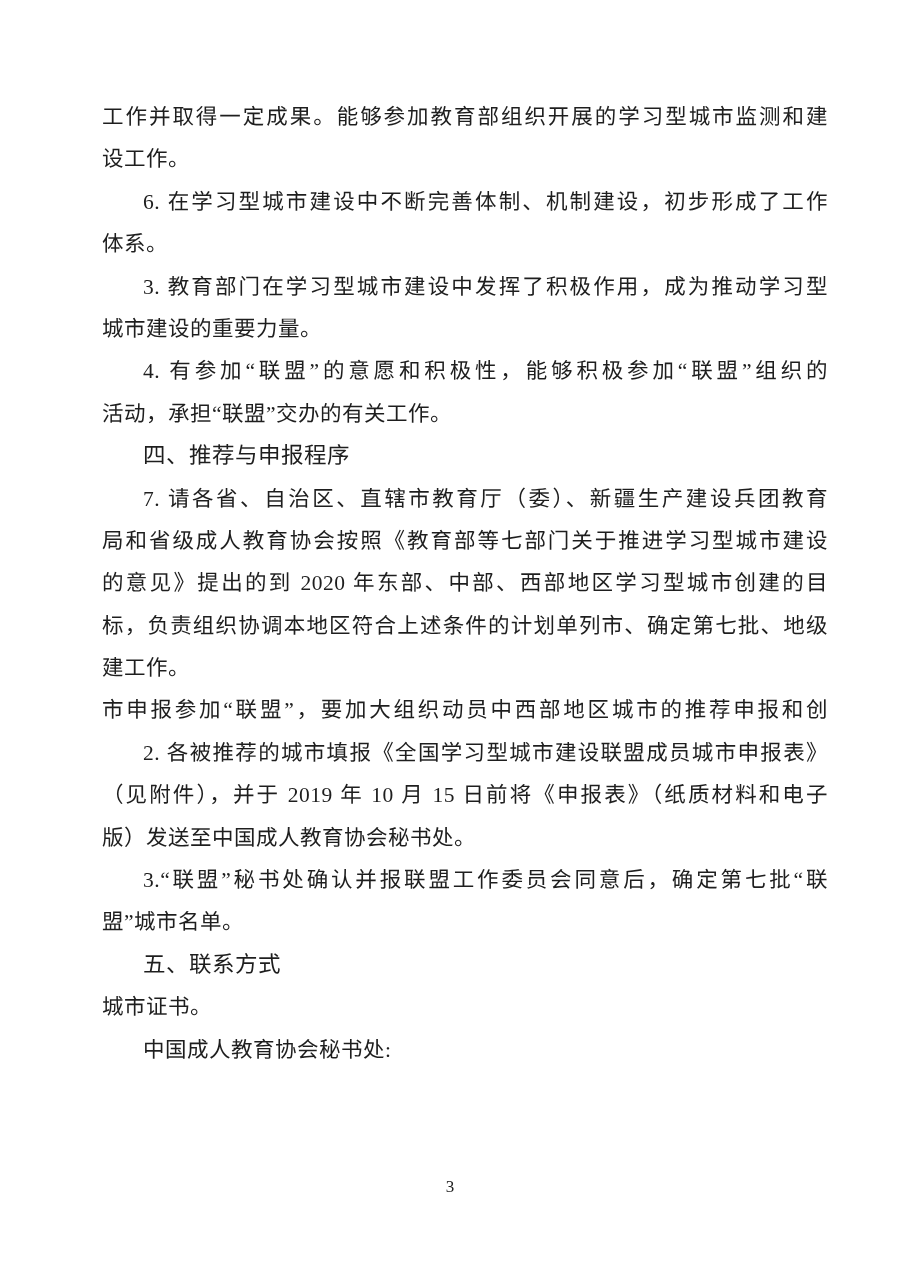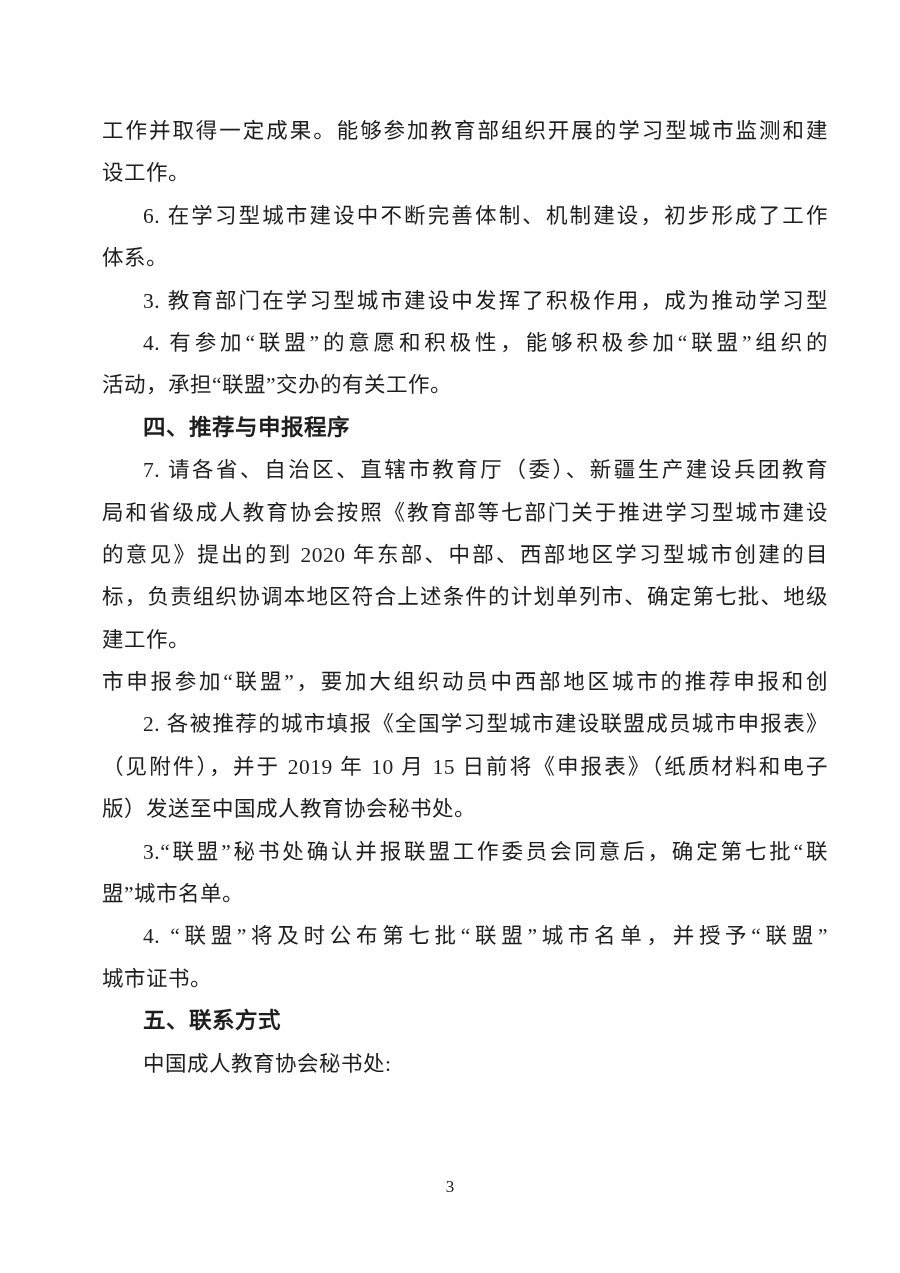--- a/index.html
+++ b/index.html
@@ -16,42 +16,42 @@
     position: relative;
     width: 900px;
     height: 1273px;
     background: #ffffff;
     overflow: hidden;
     color: #1e1e1e;
   }
   .doc-body {
     position: absolute;
     left: 102px;
-    top: 110px;
+    top: 96px;
     width: 726px;
   }
   .line {
     height: 42.4px;
     line-height: 42.4px;
     font-size: 21.5px;
     letter-spacing: 0.5px;
     text-align: justify;
     text-align-last: left;
     overflow: hidden;
     white-space: nowrap;
   }
   .line.fill {
     white-space: normal;
     text-align-last: justify;
   }
   .line.indent {
     padding-left: 41px;
   }
   .line.heading {
-    font-weight: 700;
+    font-weight: 400;
     font-size: 22.5px;
   }
   .page-number {
     position: absolute;
     left: 0;
     top: 1176px;
     width: 100%;
     text-align: center;
     font-size: 17px;
     line-height: 22px;
@@ -61,33 +61,33 @@
 </head>
 <body>
 
 <div class="page">
   <div class="doc-body">
       <div class="line fill">工作并取得一定成果。能够参加教育部组织开展的学习型城市监测和建</div>
       <div class="line">设工作。</div>
       <div class="line fill indent">6. 在学习型城市建设中不断完善体制、机制建设，初步形成了工作</div>
       <div class="line">体系。</div>
       <div class="line fill indent">3. 教育部门在学习型城市建设中发挥了积极作用，成为推动学习型</div>
+      <div class="line">城市建设的重要力量。</div>
       <div class="line fill indent">4. 有参加“联盟”的意愿和积极性，能够积极参加“联盟”组织的</div>
       <div class="line">活动，承担“联盟”交办的有关工作。</div>
       <div class="line indent heading">四、推荐与申报程序</div>
       <div class="line fill indent">7. 请各省、自治区、直辖市教育厅（委）、新疆生产建设兵团教育</div>
       <div class="line fill">局和省级成人教育协会按照《教育部等七部门关于推进学习型城市建设</div>
       <div class="line fill">的意见》提出的到 2020 年东部、中部、西部地区学习型城市创建的目</div>
       <div class="line fill">标，负责组织协调本地区符合上述条件的计划单列市、确定第七批、地级</div>
       <div class="line">建工作。</div>
       <div class="line fill">市申报参加“联盟”，要加大组织动员中西部地区城市的推荐申报和创</div>
       <div class="line fill indent">2. 各被推荐的城市填报《全国学习型城市建设联盟成员城市申报表》</div>
       <div class="line fill">（见附件），并于 2019 年 10 月 15 日前将《申报表》（纸质材料和电子</div>
       <div class="line">版）发送至中国成人教育协会秘书处。</div>
       <div class="line fill indent">3.“联盟”秘书处确认并报联盟工作委员会同意后，确定第七批“联</div>
       <div class="line">盟”城市名单。</div>
-      <div class="line fill indent">4. “联盟”将及时公布第七批“联盟”城市名单，并授予“联盟”</div>
+      <div class="line indent heading">五、联系方式</div>
       <div class="line">城市证书。</div>
-      <div class="line indent heading">五、联系方式</div>
       <div class="line indent">中国成人教育协会秘书处:</div>
     </div>
   <div class="page-number">3</div>
 </div>
 
 </body></html>

